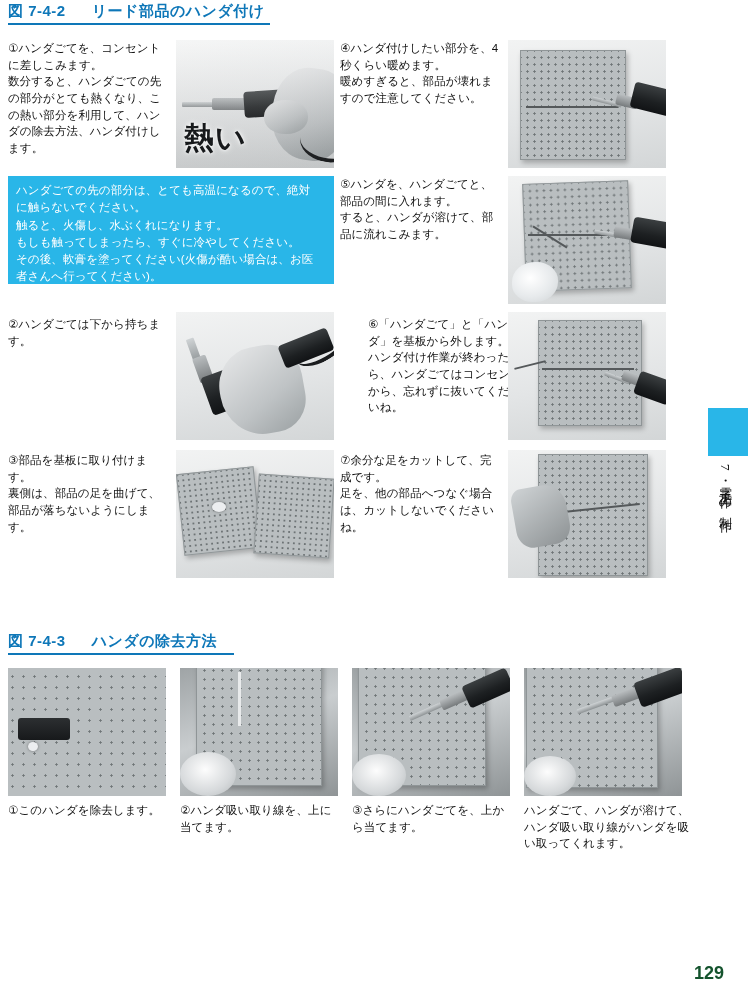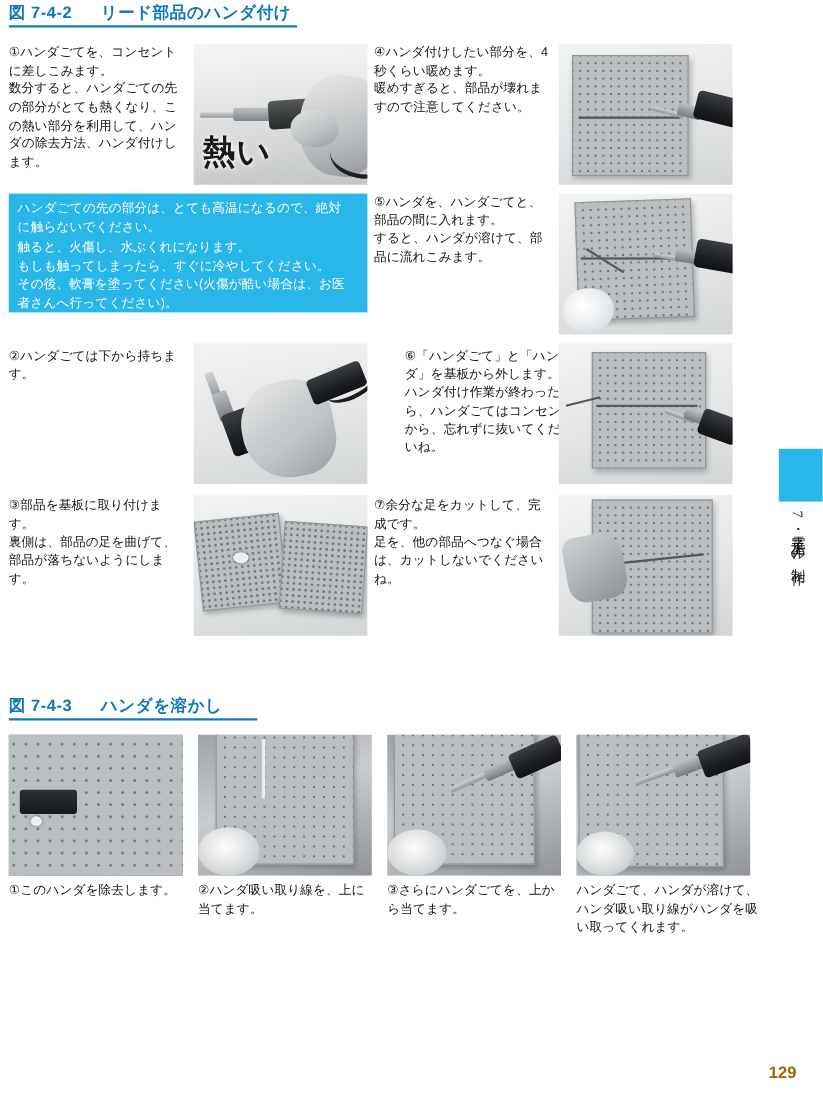--- a/index.html
+++ b/index.html
@@ -145,23 +145,23 @@
     letter-spacing: 3px;
     color: #111;
     font-family: "Liberation Serif", "DejaVu Serif", serif;
   }
 
   
   .page-num {
     position: absolute;
     right: 24px;
     bottom: 16px;
-    font-size: 15px;
+    font-size: 18px;
     font-weight: bold;
-    color: #a16207;
+    color: #14532d;
   }
 </style>
 </head>
 <body>
 
 <div class="fig-heading" style="left:8px; top:2px;">
   <span class="num">図 7-4-2</span><span>リード部品のハンダ付け</span>
 </div>
 <div class="heading-rule" style="left:8px; top:23px; width:262px;"></div>
 
@@ -260,21 +260,21 @@
     <div class="board" style="left:30px; top:4px; width:108px; height:120px;"></div>
     <div class="wire" style="left:36px; top:58px; width:96px; height:2px; transform:rotate(-6deg);"></div>
     <div style="position:absolute; left:6px; top:36px; width:54px; height:60px; background:linear-gradient(150deg,#cfd3d5,#8d9294); border-radius:20% 40% 30% 30%; transform:rotate(-10deg);"></div>
   </div>
 </div>
 
 <div class="side-tab" style="left:708px; top:408px; width:40px; height:48px;"></div>
 <div class="side-label" style="left:716px; top:464px; height:180px;">7・電子工作の制作</div>
 
 <div class="fig-heading" style="left:8px; top:632px;">
-  <span class="num">図 7-4-3</span><span>ハンダを溶かし</span>
+  <span class="num">図 7-4-3</span><span>ハンダの除去方法</span>
 </div>
 <div class="heading-rule" style="left:8px; top:653px; width:226px;"></div>
 
 <div class="photo bg-dark" style="left:8px; top:668px; width:158px; height:128px;">
   <div class="inner">
     <div class="board" style="left:-16px; top:-12px; width:196px; height:160px; background-size:11px 11px;"></div>
     <div style="position:absolute; left:10px; top:50px; width:52px; height:22px; background:linear-gradient(180deg,#2c2f31,#17191b); border-radius:3px;"></div>
     <div class="solder-dot" style="left:20px; top:74px; width:10px; height:9px;"></div>
   </div>
 </div>

